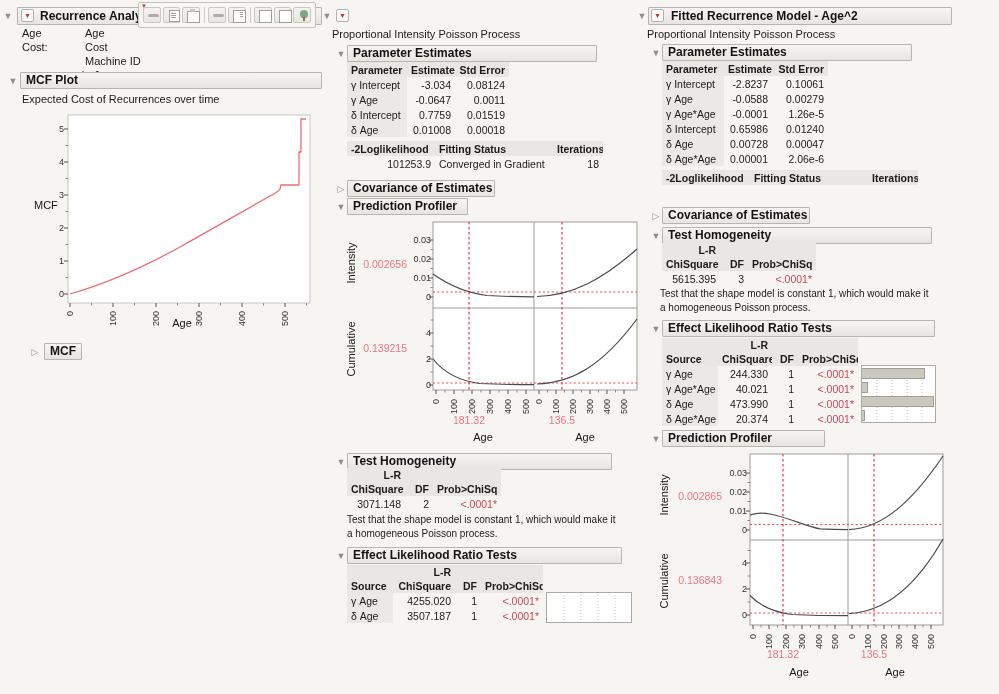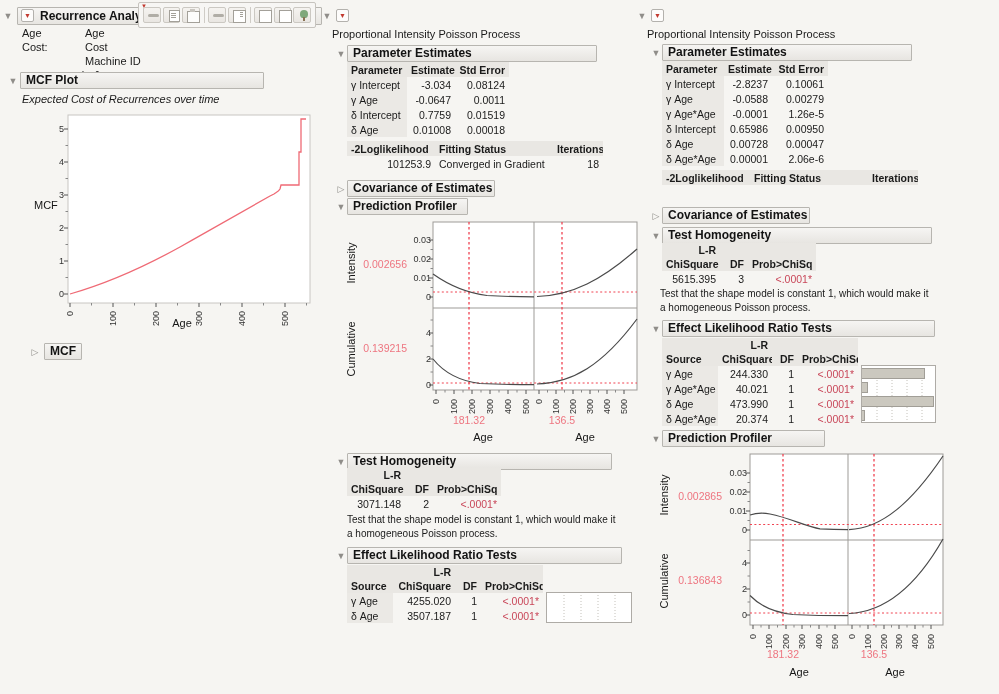--- a/index.html
+++ b/index.html
@@ -62,23 +62,23 @@
   <div class="band main" style="left:17px;top:7px;width:305px;"><span>Recurrence Analysis</span></div>
 
   <div class="lbl" style="left:22px;top:27px;">Age</div>
   <div class="lbl" style="left:85px;top:27px;">Age</div>
   <div class="lbl" style="left:22px;top:41px;">Cost:</div>
   <div class="lbl" style="left:85px;top:41px;">Cost</div>
   <div class="lbl" style="left:22px;top:70px;font-family:Liberation Mono, monospace;">System Label:</div>
   <div class="lbl" style="left:85px;top:55px;">Machine ID</div>
 
   <div class="disc open" style="left:7px;top:75px;"></div>
-  <div class="band" style="left:20px;top:72px;width:244px;">
+  <div class="band" style="left:20px;top:72px;width:302px;">
     <span>MCF Plot</span></div>
-  <div class="lbl" style="left:22px;top:93px;font-style:italic;">Expected Cost of Recurrences over time</div>
+  <div class="lbl" style="left:22px;top:93px;">Expected Cost of Recurrences over time</div>
 
   <svg width="300" height="235" style="position:absolute;left:30px;top:105px;">
     <rect x="38" y="10" width="242" height="188" fill="#ffffff" stroke="#c8c6c2"></rect>
     <path d="M34,24h4M34,57h4M34,90h4M34,123h4M34,156h4M34,189h4" stroke="#555" stroke-width="1"></path>
     <path d="M35.5,40.5h2.5M35.5,73.5h2.5M35.5,106.5h2.5M35.5,139.5h2.5M35.5,172.5h2.5" stroke="#888" stroke-width="1"></path>
     <path d="M40,198v4M83,198v4M126,198v4M169,198v4M212,198v4M255,198v4" stroke="#555" stroke-width="1"></path>
     <path d="M61.5,198v2.5M104.5,198v2.5M147.5,198v2.5M190.5,198v2.5M233.5,198v2.5M276.5,198v2.5" stroke="#888" stroke-width="1"></path>
     <text class="tk" x="34" y="27" text-anchor="end">5</text>
     <text class="tk" x="34" y="60" text-anchor="end">4</text>
     <text class="tk" x="34" y="93" text-anchor="end">3</text>
@@ -305,20 +305,22 @@
       <path d="M17,2v25M34,2v25M51,2v25M68,2v25" stroke="#c4c1ba" stroke-dasharray="1,2" fill="none"></path>
     </svg>
     <div class="bar-rows">
       <div class="bar" style="width:0%;border:none"></div>
       <div class="bar" style="width:0%;border:none"></div>
     </div>
   </div>
 
   <div class="disc open" style="left:636px;top:10px;"></div>
   <div class="redbtn" style="left:651px;top:9px;"></div>
+  <div class="band main" style="left:648px;top:7px;width:304px;">
+    <span>Fitted Recurrence Model - Age^2</span></div>
   <div class="lbl" style="left:647px;top:28px;">Proportional Intensity Poisson Process</div>
 
   <div class="disc open" style="left:650px;top:47px;"></div>
   <div class="band" style="left:662px;top:44px;width:250px;">
     <span>Parameter Estimates</span></div>
 
   <table class="jmp" style="left:662px;top:61px;width:166px;">
     <colgroup>
         <col style="width:62px">
         <col style="width:48px">
@@ -341,21 +343,21 @@
       <td class="num">0.00279</td>
         </tr>
     <tr>
       <td class="rowlbl">γ Age*Age</td>
       <td class="num">-0.0001</td>
       <td class="num">1.26e-5</td>
         </tr>
     <tr>
       <td class="rowlbl">δ Intercept</td>
       <td class="num">0.65986</td>
-      <td class="num">0.00950</td>
+      <td class="num">0.01240</td>
         </tr>
     <tr>
       <td class="rowlbl">δ Age</td>
       <td class="num">0.00728</td>
       <td class="num">0.00047</td>
         </tr>
     <tr>
       <td class="rowlbl">δ Age*Age</td>
       <td class="num">0.00001</td>
       <td class="num">2.06e-6</td>

